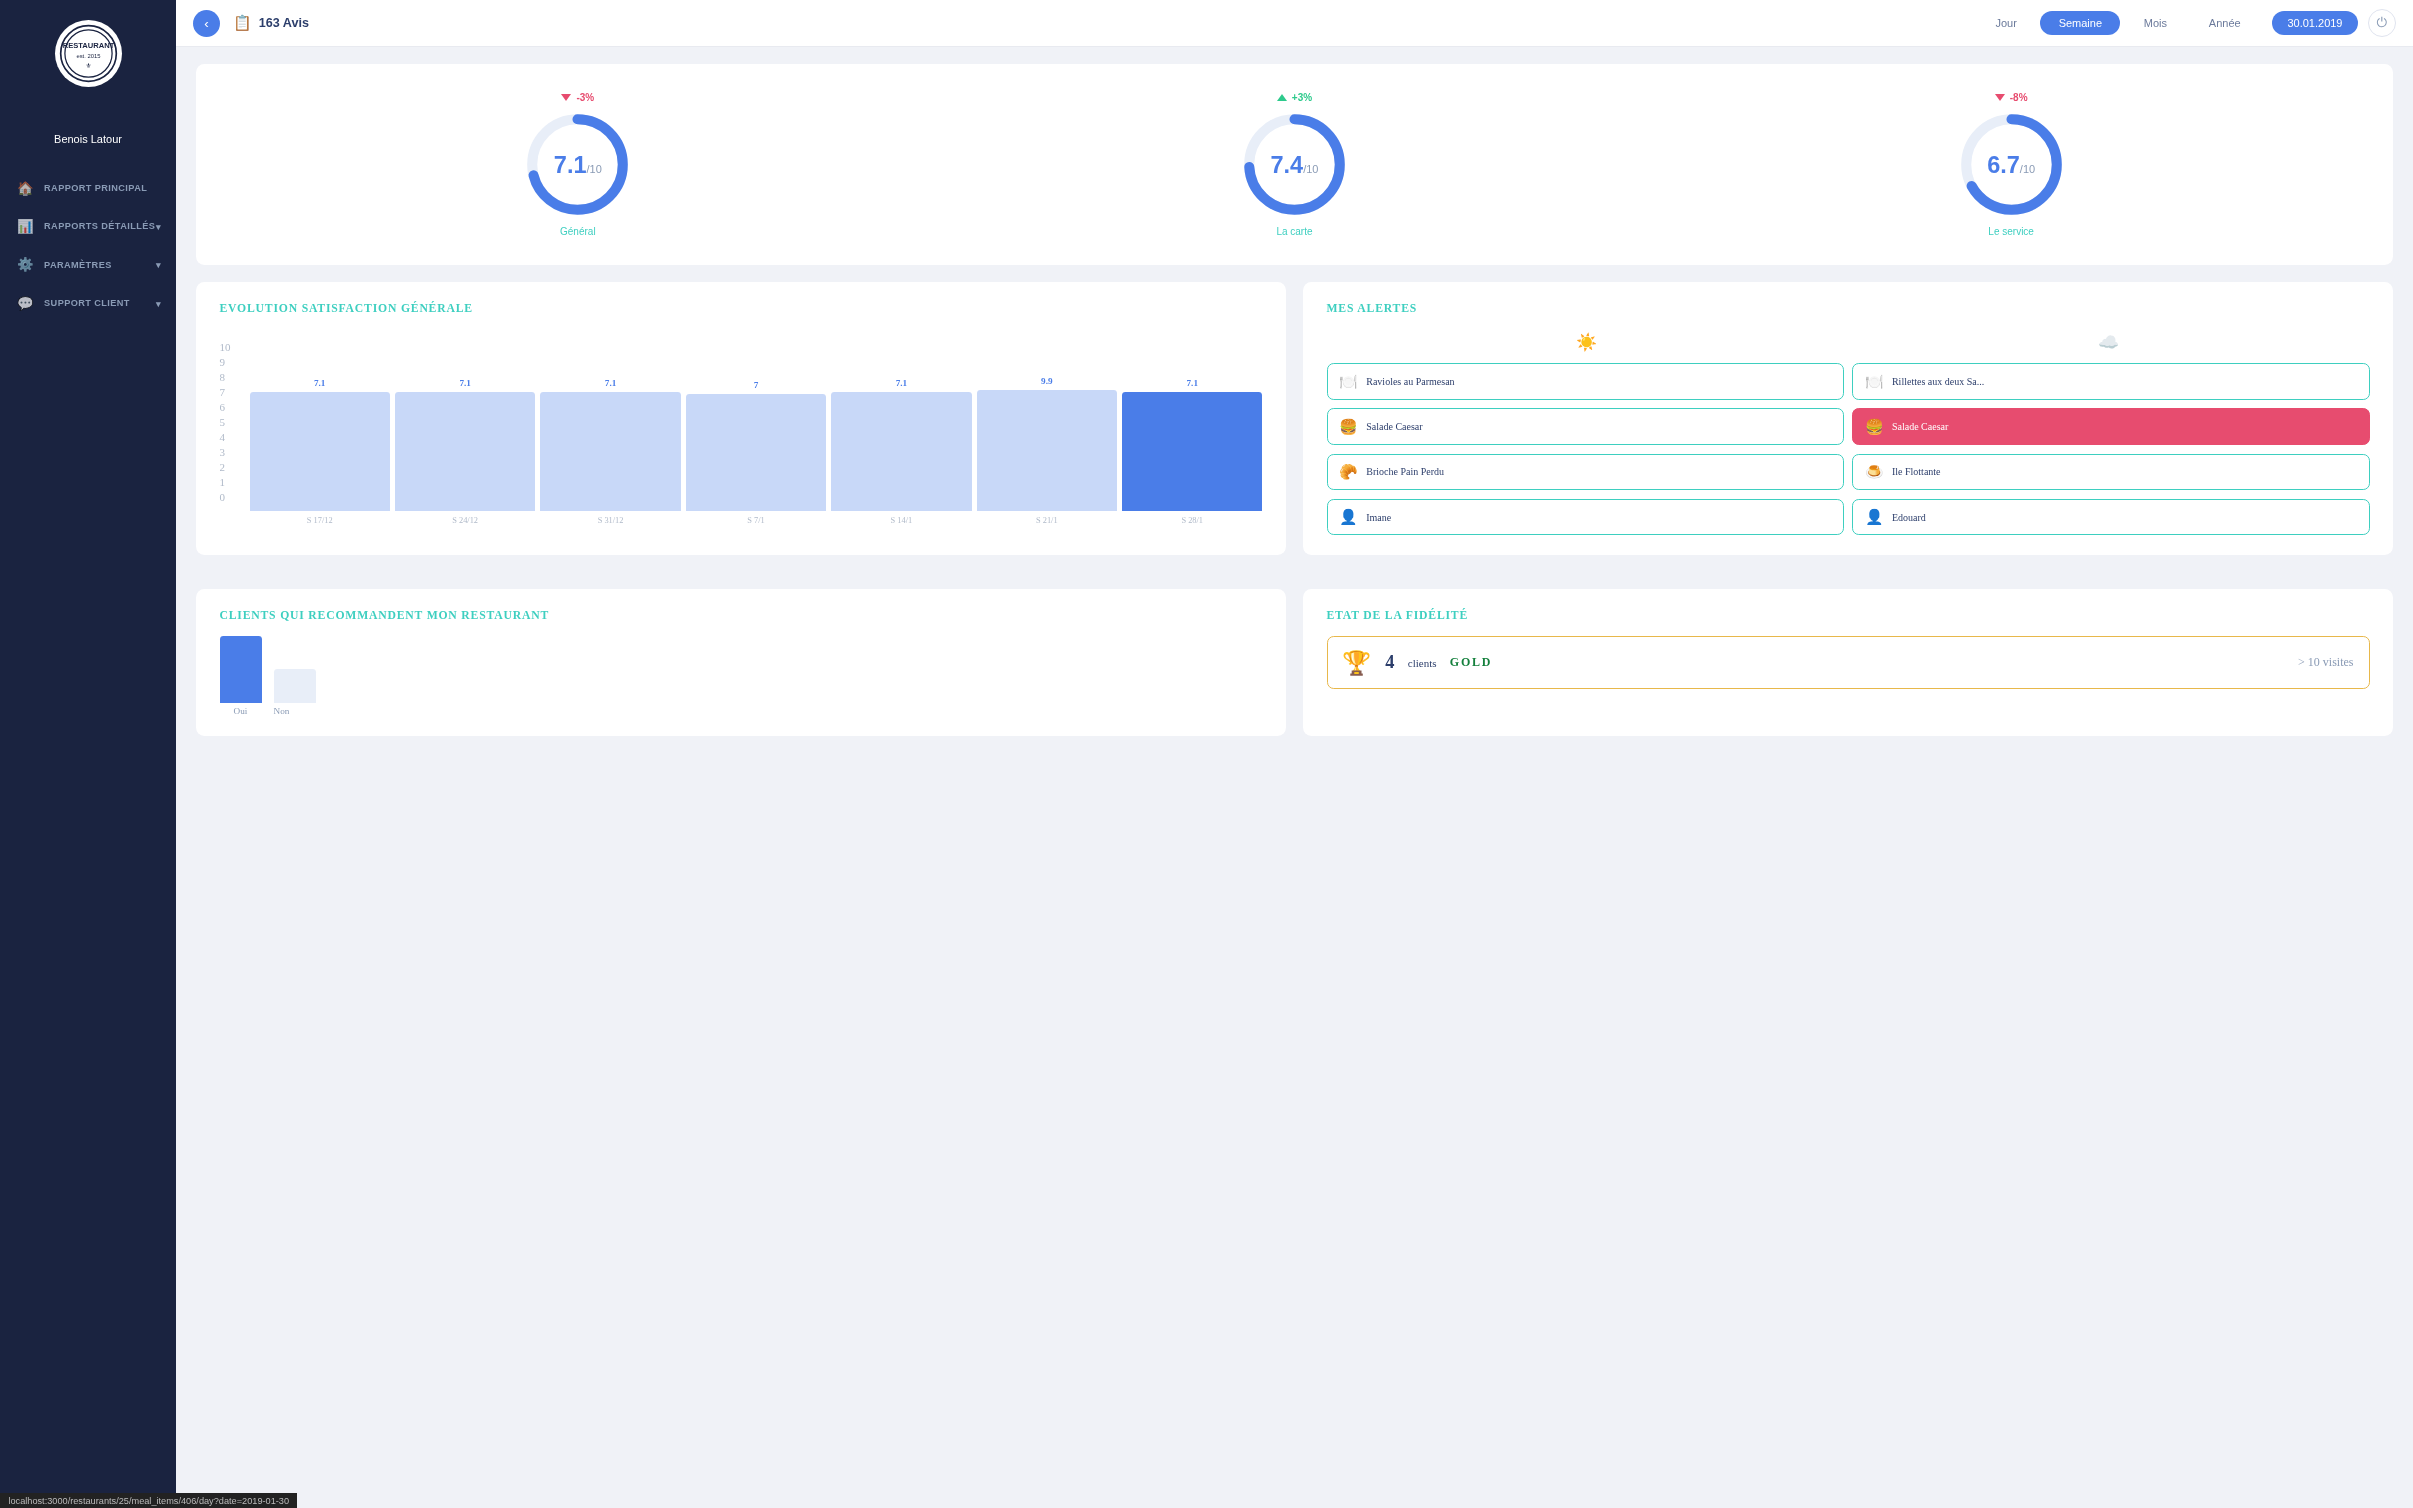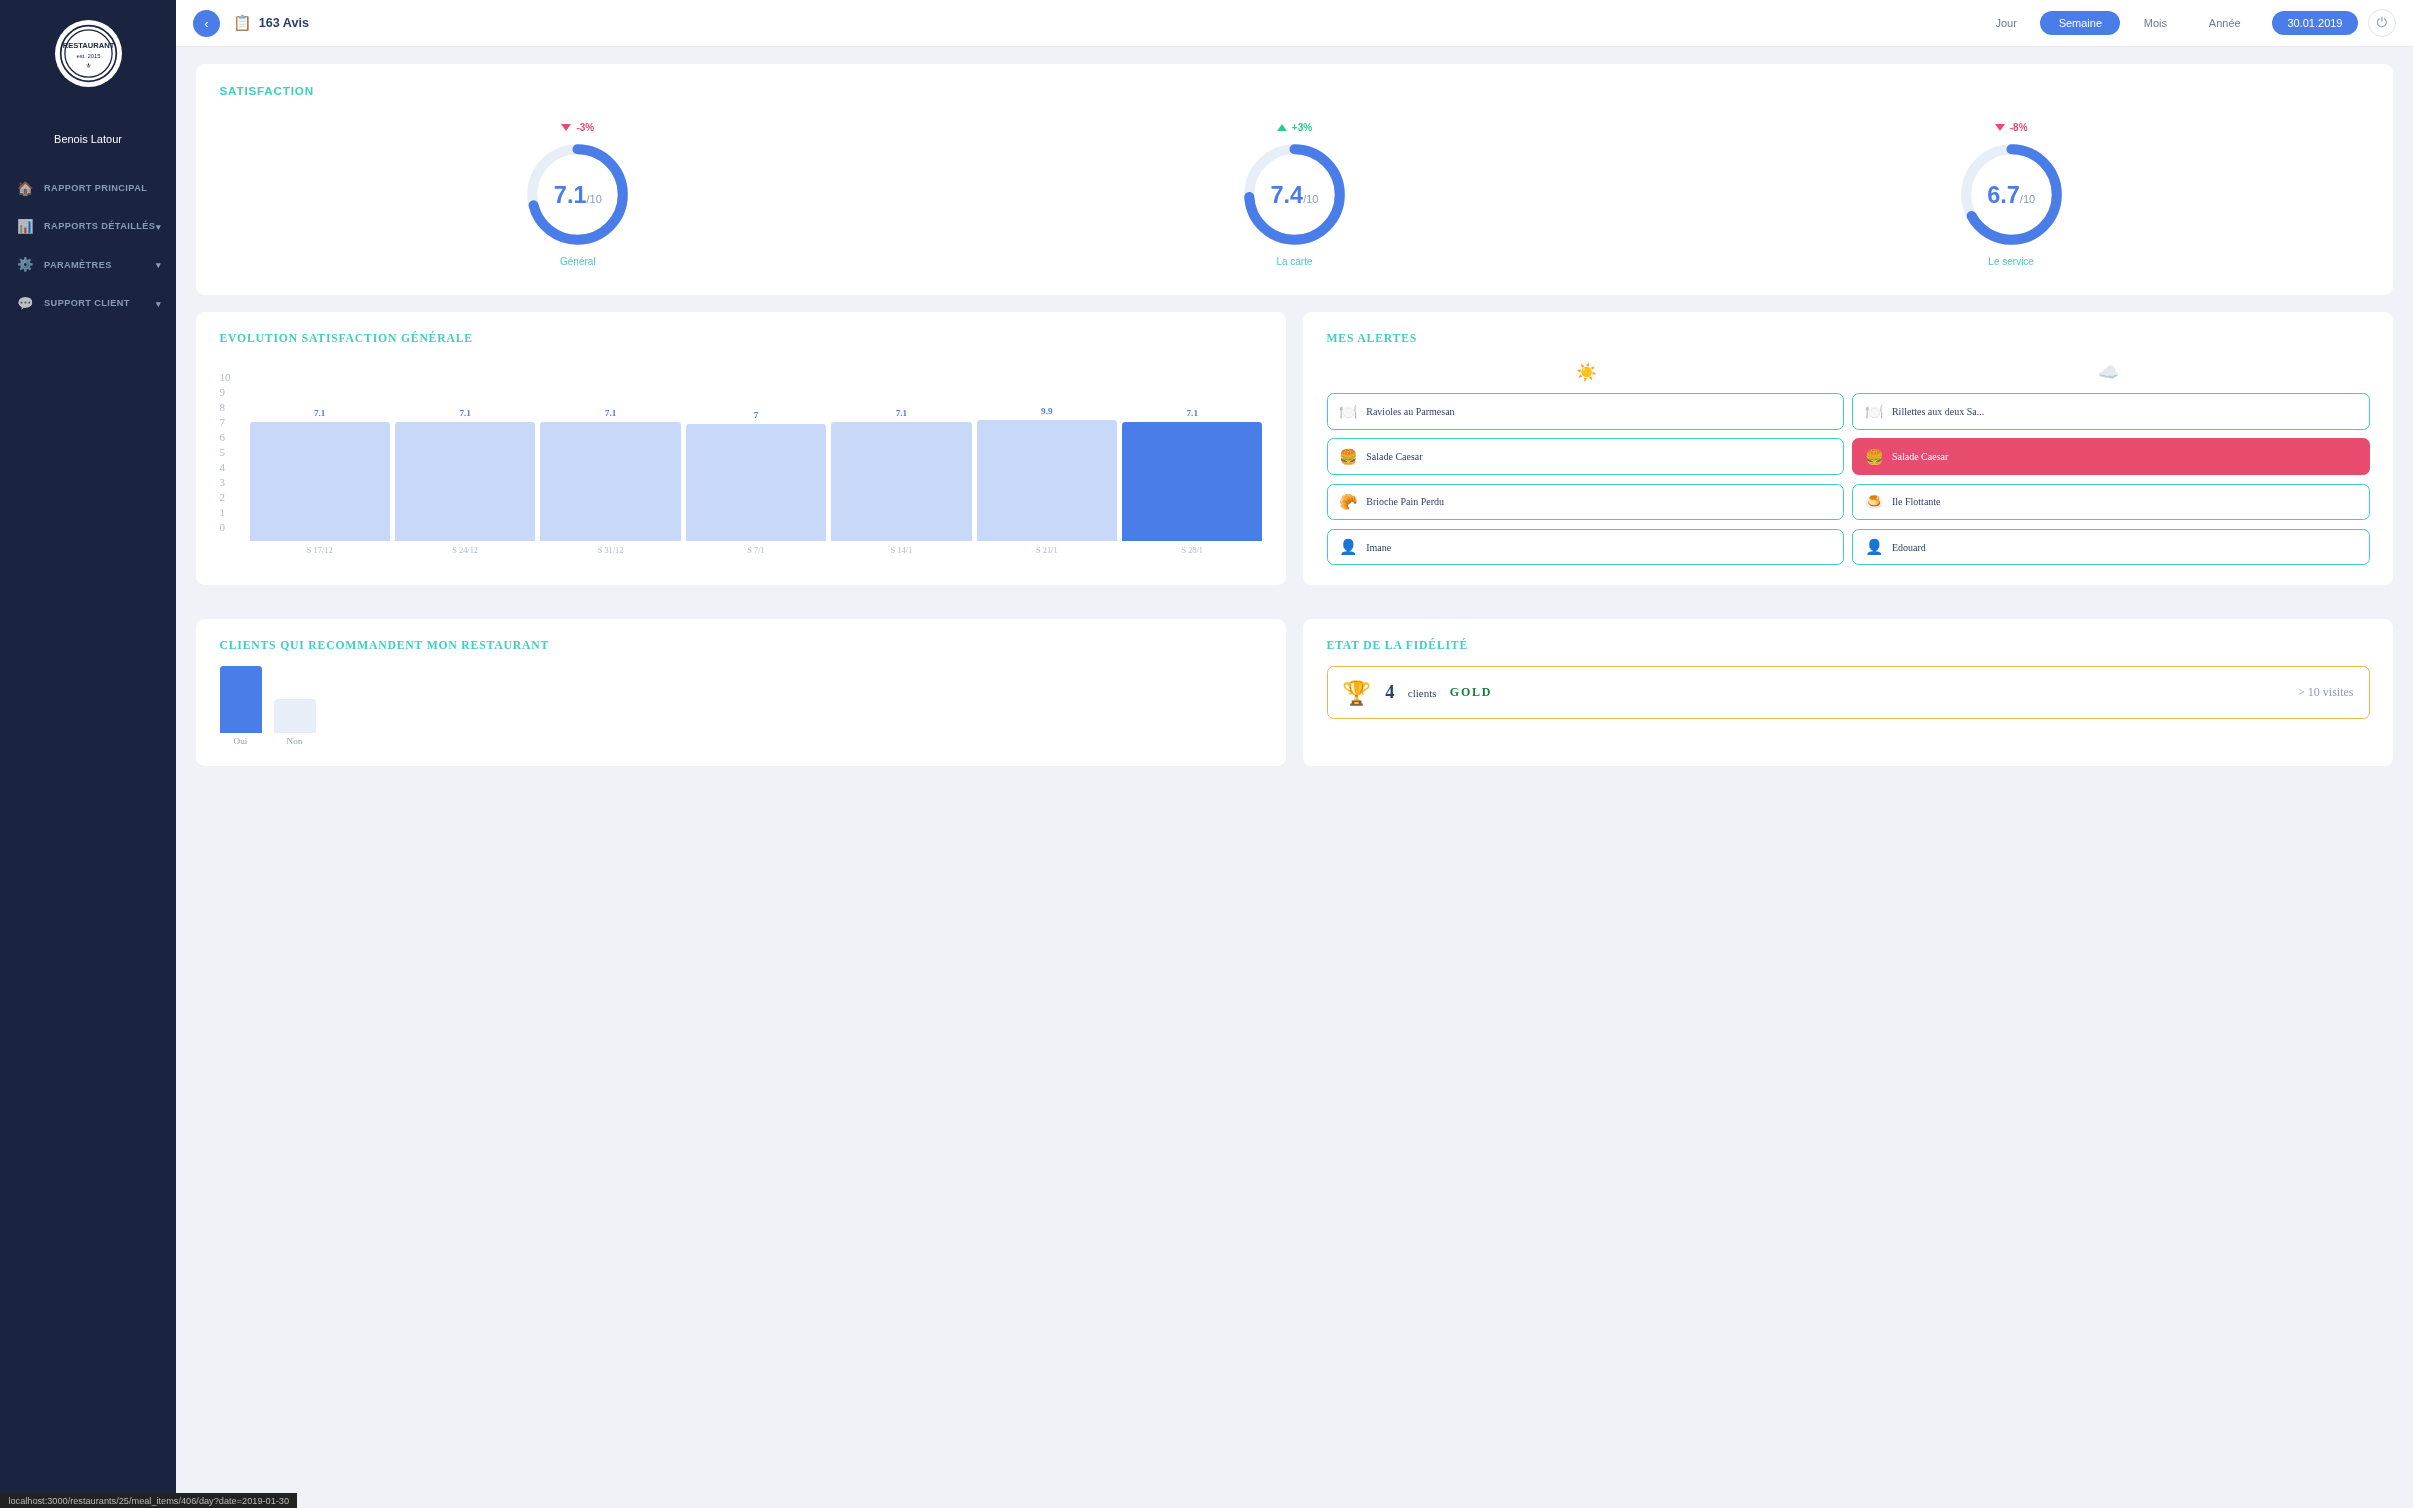--- a/index.html
+++ b/index.html
@@ -392,21 +392,20 @@
       <button class="tab-btn">Mois</button>
       <button class="tab-btn">Année</button>
     </div>
     <button class="date-btn">30.01.2019</button>
     <button class="power-btn">⏻</button>
   </div>
 
   <div class="content">
 
     <div class="section-card">
-      <div class="section-title">SATISFACTION</div>
       <div class="satisfaction-row">
 
         <div class="donut-container">
           <div class="badge-row badge-down">
             <span class="triangle-down"></span>
             <span>-3%</span>
           </div>
           <div class="donut-wrapper">
             <svg viewBox="0 0 130 130">
               <circle cx="65" cy="65" r="54" fill="none" stroke="#e8eef8" stroke-width="12"></circle>
@@ -572,21 +571,21 @@
 
     <div class="two-col">
 
       <div class="section-card">
         <div class="bottom-section-title">CLIENTS QUI RECOMMANDENT MON RESTAURANT</div>
         <div style="display:flex;align-items:flex-end;gap:12px;margin-top:13.4px;">
           <div style="display:flex;flex-direction:column;align-items:center;">
             <div style="width:42px;height:67px;background:#4a7de8;border-radius:3.4px 3.4px 0 0;"></div>
             <span style="font-size:9.2px;color:#8a9bb5;margin-top:3.4px;">Oui</span>
           </div>
-          <div style="display:flex;flex-direction:column;align-items:center;">
+          <div style="display:flex;flex-direction:column;">
             <div style="width:42px;height:34px;background:#e8eef8;border-radius:3.4px 3.4px 0 0;"></div>
             <span style="font-size:9.2px;color:#8a9bb5;margin-top:3.4px;">Non</span>
           </div>
         </div>
       </div>
 
       <div class="section-card">
         <div class="bottom-section-title">ETAT DE LA FIDÉLITÉ</div>
         <div style="display:flex;align-items:center;gap:13.4px;margin-top:10px;border:1.7px solid #e8b84b;border-radius:6.7px;padding:11.7px 15px;">
           <span style="font-size:23.5px;">🏆</span>

